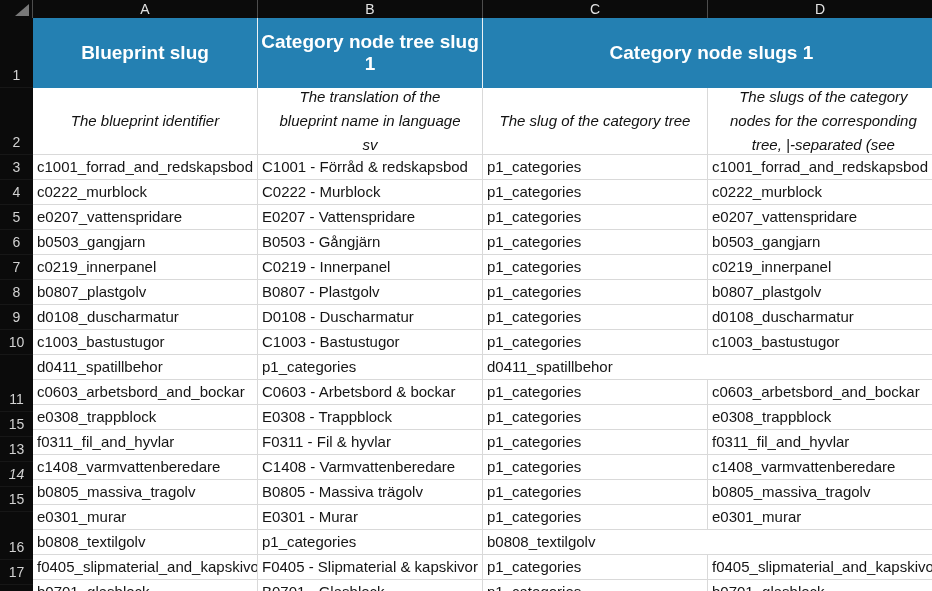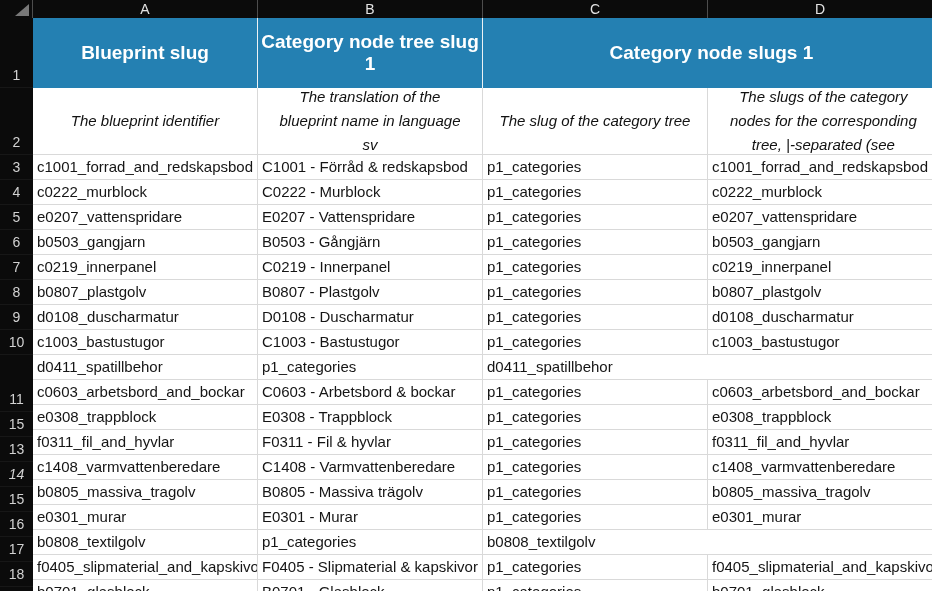--- a/index.html
+++ b/index.html
@@ -88,21 +88,21 @@
         <div class="rowhead" style="height: 25px;">6</div>
         <div class="rowhead" style="height: 25px;">7</div>
         <div class="rowhead" style="height: 25px;">8</div>
         <div class="rowhead" style="height: 25px;">9</div>
         <div class="rowhead" style="height: 25px;">10</div>
         <div class="rowhead" style="height: 25px; margin-top: 32px;">11</div>
         <div class="rowhead" style="height: 25px;">15</div>
         <div class="rowhead" style="height: 25px;">13</div>
         <div class="rowhead" style="height: 25px; font-style: italic;">14</div>
         <div class="rowhead" style="height: 25px;">15</div>
-        <div class="rowhead" style="height: 25px;">16</div>
+        <div class="rowhead" style="height: 25px; margin-top: 23px;">16</div>
         <div class="rowhead" style="height: 25px;">17</div>
         <div class="rowhead" style="height: 25px;">18</div>
         <div class="rowhead" style="height: 25px; padding-left: 43px;">19</div>
         <div class="rowhead" style="height: 25px;">20</div>
       </div>
     <div class="grid">
         <div class="row row-blue" style="height: 70px;">
           <div class="c">Blueprint slug</div>
           <div class="c">Category node tree slug 1</div>
           <div class="c">Category node slugs 1</div>

